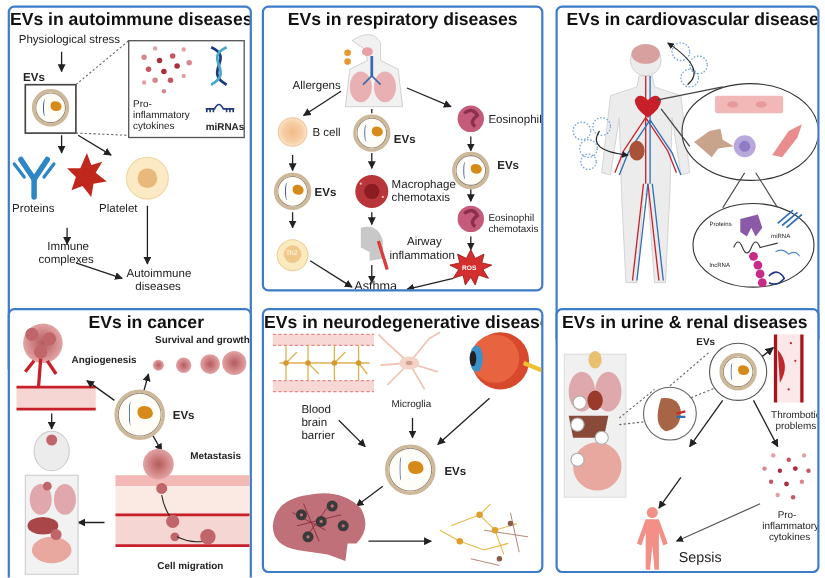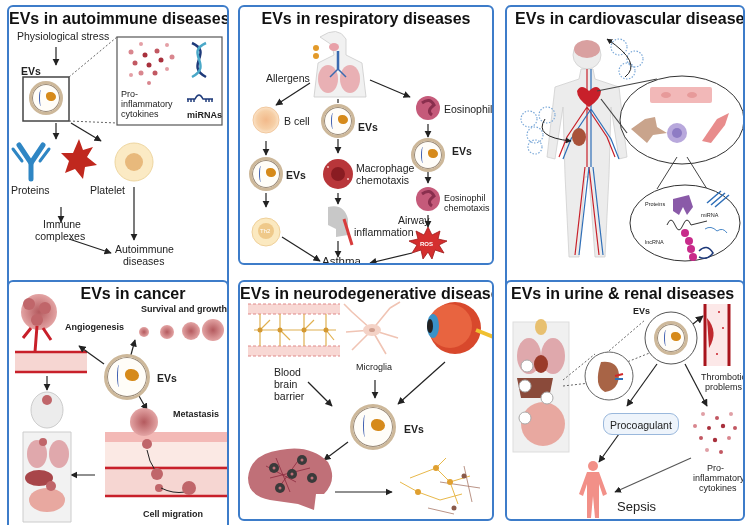--- a/index.html
+++ b/index.html
@@ -178,21 +178,21 @@
   <div class="ev" style="left:9px;top:150px;"></div>
   <div class="ev" style="left:81px;top:97px;"></div>
   <div class="ev" style="left:171px;top:131px;"></div>
   <div class="lbl" style="left:26px;top:34px;margin-top:31px;">Allergens</div>
   <div class="lbl" style="left:44px;top:108px;">B cell</div>
   <div class="lbl b" style="left:46px;top:162px;">EVs</div>
   <div class="lbl sm" style="left:20px;top:219px;font-size:6px;color:#fff;">Th2</div>
   <div class="lbl b" style="left:118px;top:114px;">EVs</div>
   <div class="lbl" style="left:116px;top:155px;">Macrophage</div>
   <div class="lbl" style="left:116px;top:167px;">chemotaxis</div>
-  <div class="lbl" style="left:130px;top:207px;margin-left:28px;">Airway</div>
+  <div class="lbl" style="left:130px;top:207px;">Airway</div>
   <div class="lbl" style="left:114px;top:219px;">inflammation</div>
   <div class="lbl" style="left:204px;top:96px;">Eosinophil</div>
   <div class="lbl b" style="left:212px;top:138px;">EVs</div>
   <div class="lbl sm" style="left:204px;top:186px;">Eosinophil</div>
   <div class="lbl sm" style="left:204px;top:196px;">chemotaxis</div>
   <div class="lbl sm" style="left:180px;top:232px;font-size:6px;color:#fff;font-weight:bold;">ROS</div>
   <div class="lbl" style="left:82px;top:248px;font-size:11.5px;">Asthma</div>
 </div>
 
 <div class="panel" style="left:505px;top:5px;width:240px;height:308px;">
@@ -465,20 +465,17 @@
 
     <g fill="#f29088">
       <circle cx="86" cy="184" r="5"></circle>
       <path d="M80,190 L92,190 L100,212 L96,214 L92,202 L92,236 L88,236 L86,214 L84,236 L80,236 L80,202 L76,214 L72,212 Z"></path>
     </g>
   </svg>
   <div class="ev" style="left:147px;top:39px;"></div>
   <div class="lbl b sm" style="left:126px;top:24px;">EVs</div>
   <div class="lbl sm" style="left:194px;top:90px;">Thrombotic</div>
   <div class="lbl sm" style="left:198px;top:100px;">problems</div>
-  <div style="position:absolute;left:96px;top:131px;padding:1px 6px;border:1px solid #9ab8dc;border-radius:9px;background:#eef4fb;">
-    <span class="lbl" style="position:static;">Procoagulant</span>
-  </div>
   <div class="lbl sm" style="left:200px;top:181px;">Pro-</div>
   <div class="lbl sm" style="left:186px;top:191px;">inflammatory</div>
   <div class="lbl sm" style="left:192px;top:201px;">cytokines</div>
   <div class="lbl" style="left:110px;top:218px;font-size:13px;line-height:14px;">Sepsis</div>
 </div>
 
 </body></html>

